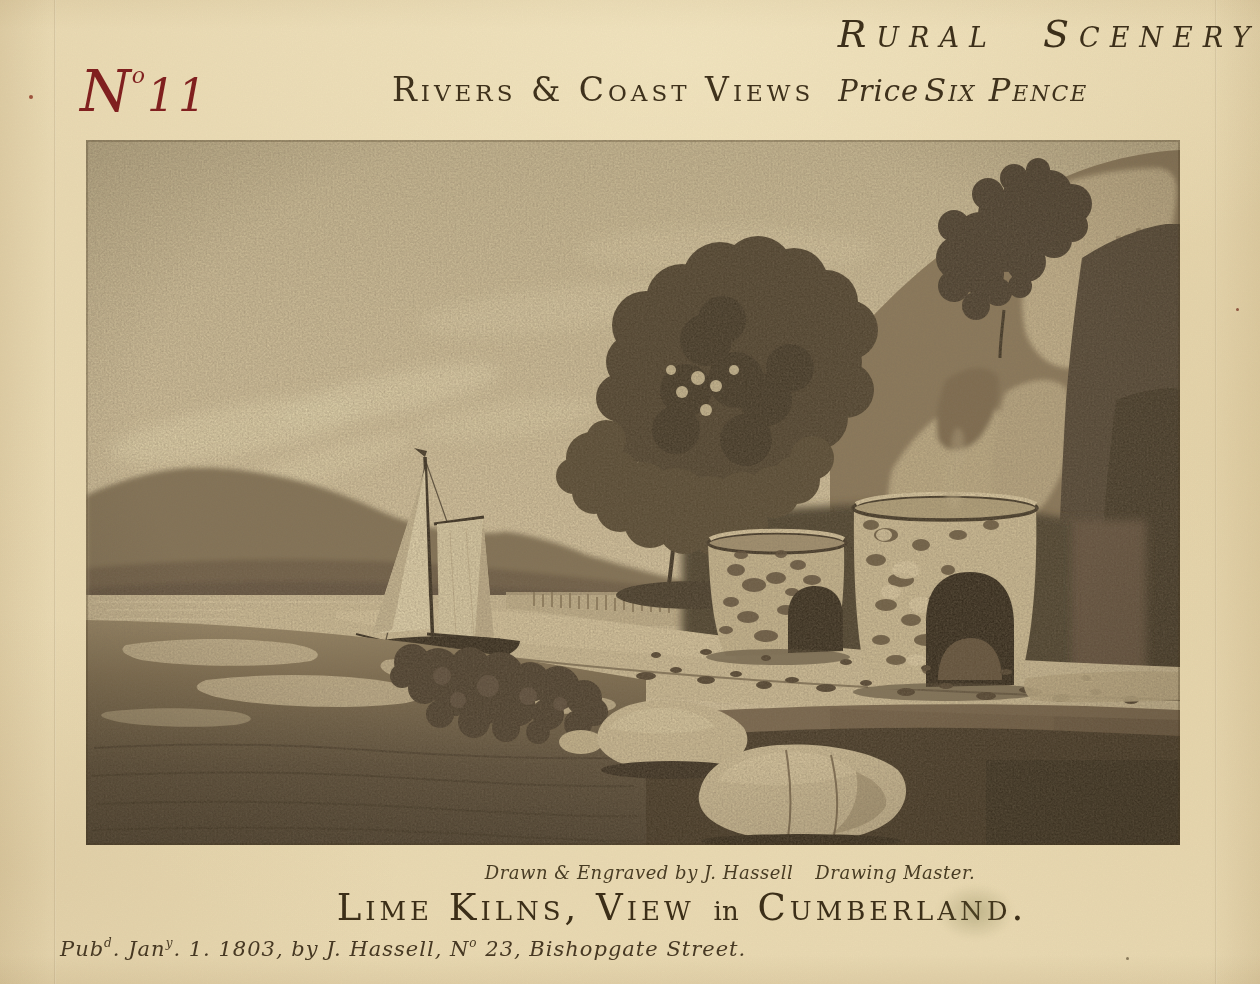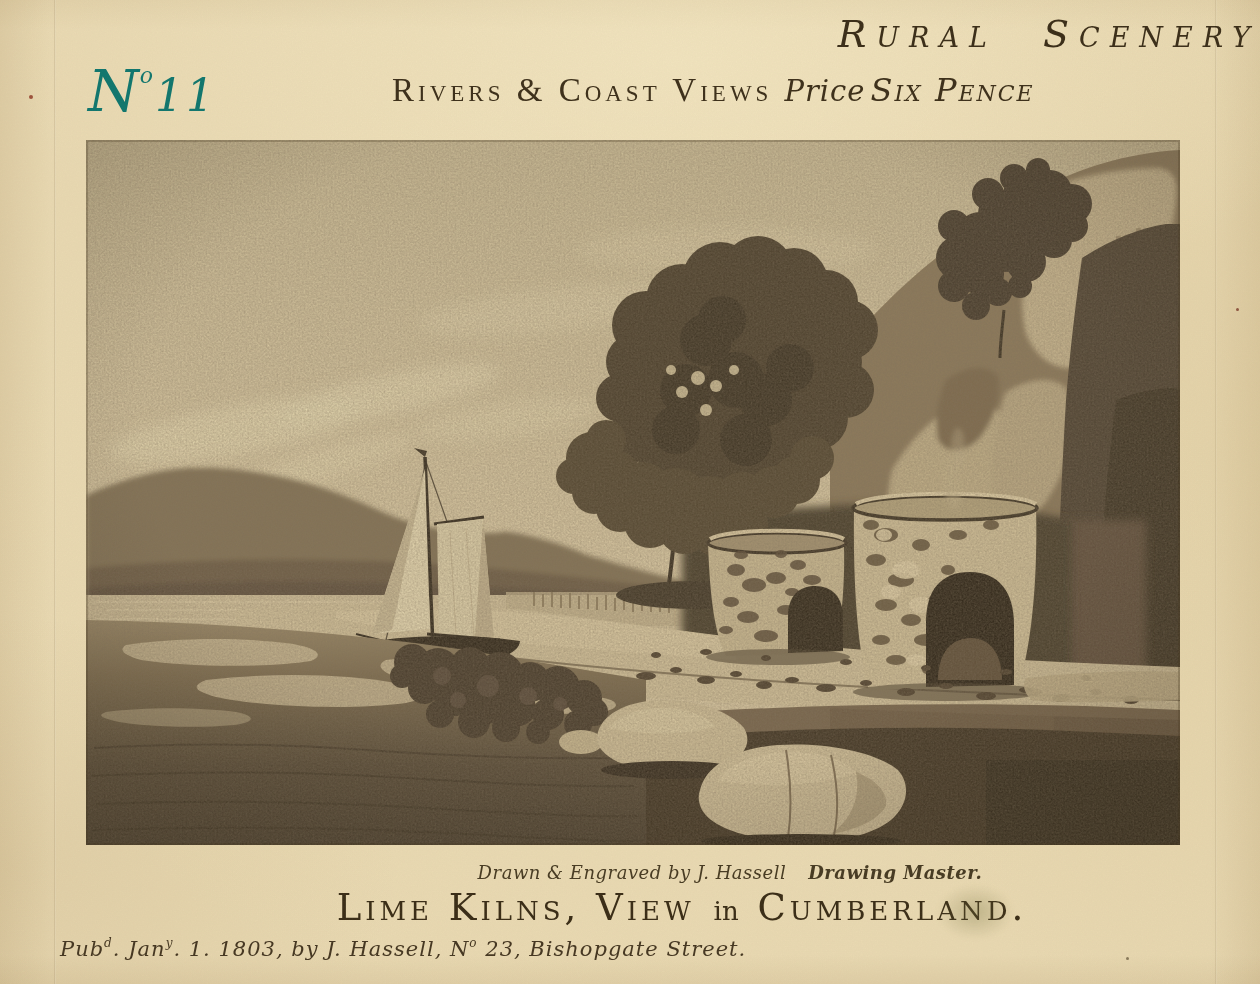--- a/index.html
+++ b/index.html
@@ -23,35 +23,35 @@
   .crease{position:absolute;top:0;bottom:0;width:2px;pointer-events:none;}
   .crease-left{left:54px;background:linear-gradient(90deg, rgba(120,95,55,.22), rgba(255,248,225,.30));}
   .crease-right{left:1215px;background:linear-gradient(90deg, rgba(120,95,55,.20), rgba(255,248,225,.28));}
   .speck{position:absolute;border-radius:50%;pointer-events:none;}
 
   .series-title{
     position:absolute;top:12px;left:0;width:100%;text-align:right;
     font-style:italic;font-variant:small-caps;font-size:38px;
     letter-spacing:10px;word-spacing:24px;color:#3a2d18;white-space:nowrap;
   }
-  .plate-number{position:absolute;top:62px;left:88px;font-style:italic;color:#0f766e;white-space:nowrap;line-height:1;}
+  .plate-number{position:absolute;top:62px;left:80px;font-style:italic;color:#7f1d1d;white-space:nowrap;line-height:1;}
   .num-n{font-size:58px;}
   .num-sup{font-size:22px;vertical-align:28px;margin-left:1px;}
   .num-digits{font-size:44px;margin-left:2px;letter-spacing:3px;}
 
   .subtitle-line{position:absolute;top:72px;left:392px;white-space:nowrap;color:#3c2f1a;line-height:1.1;}
-  .subtitle-main{font-variant:small-caps;font-size:33px;letter-spacing:4px;font-family:Liberation Serif, serif;}
-  .price-label{font-style:italic;font-size:29px;margin-left:12px;letter-spacing:1px;text-align:right;}
+  .subtitle-main{font-variant:small-caps;font-size:33px;letter-spacing:4px;}
+  .price-label{font-style:italic;font-size:29px;margin-left:24px;letter-spacing:1px;text-align:right;}
   .price-value{font-style:italic;font-variant:small-caps;font-size:32px;margin-left:5px;letter-spacing:2px;text-align:center;}
 
   .plate{position:absolute;left:86px;top:140px;width:1094px;height:705px;}
 
   .credit-line{position:absolute;top:862px;left:200px;width:1060px;text-align:center;
     font-style:italic;font-size:18px;color:#463a22;letter-spacing:.5px;white-space:nowrap;}
-  .credit-suffix{font-weight:bold;margin-left:22px;}
+  .credit-suffix{font-weight:normal;margin-left:22px;}
 
   .title-line{position:absolute;top:886px;left:104px;width:1156px;text-align:center;
     font-variant:small-caps;font-size:37px;letter-spacing:4px;color:#392c16;white-space:nowrap;}
   .title-connector{font-variant:normal;font-size:26px;letter-spacing:0;margin:16px 3px;}
 
   .pub-line{position:absolute;top:936px;left:60px;width:1200px;
     font-style:italic;font-size:21px;color:#443621;letter-spacing:1px;white-space:nowrap;}
   .pub-sup{font-size:12px;vertical-align:9px;}
 
   .smudge{position:absolute;left:936px;top:884px;width:78px;height:56px;pointer-events:none;

